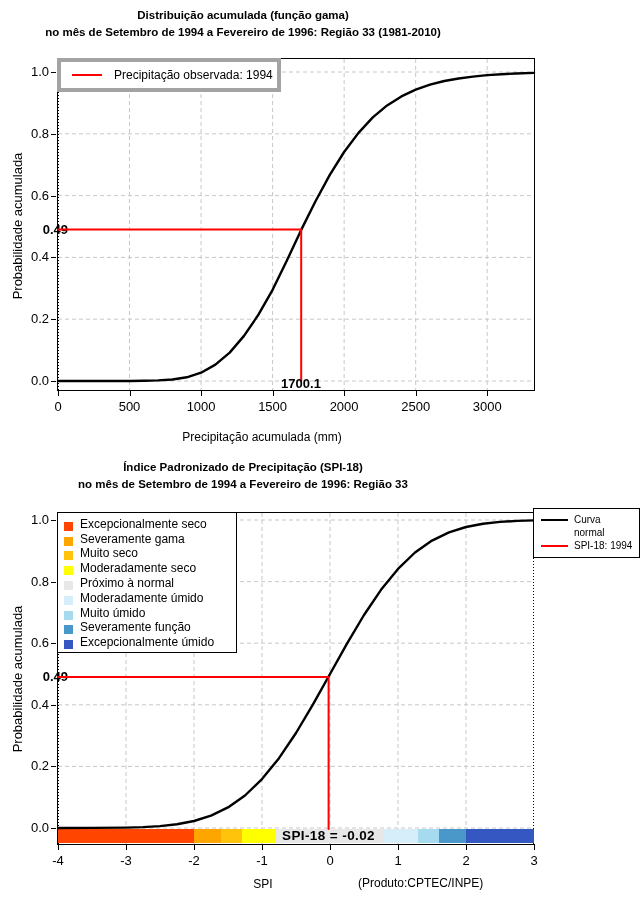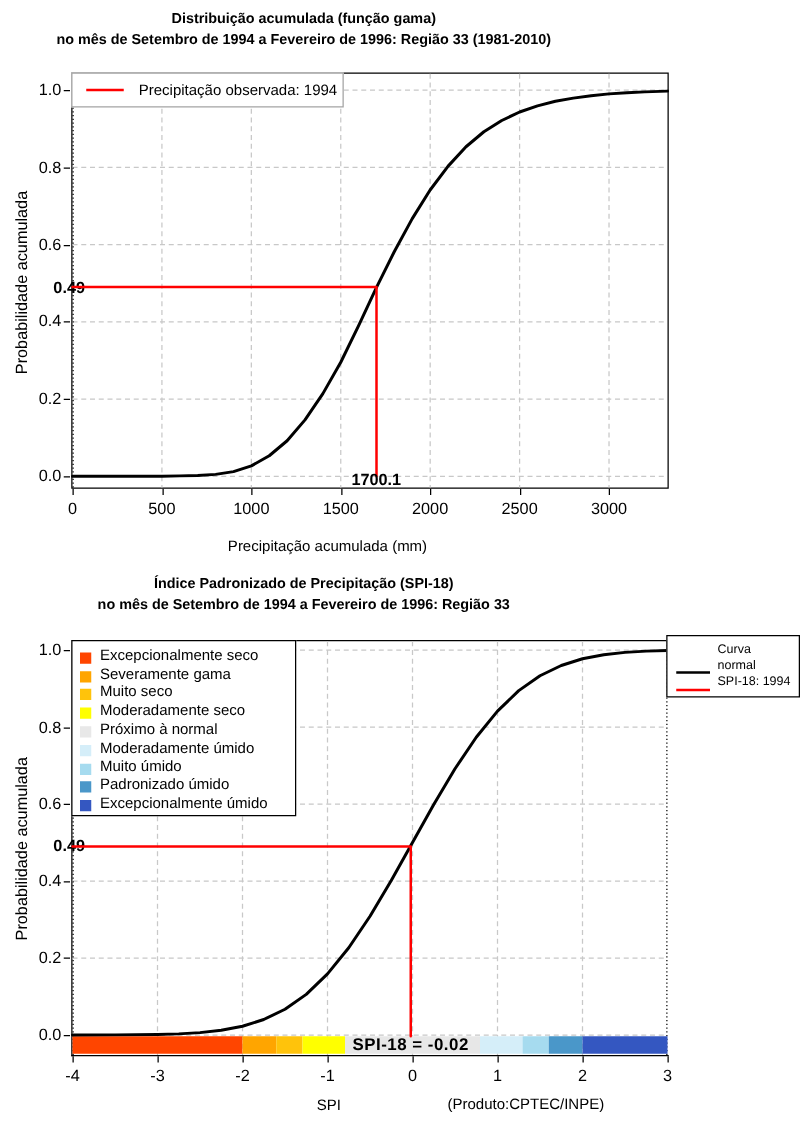--- a/index.html
+++ b/index.html
@@ -6,32 +6,32 @@
   #app{position:relative;width:640px;height:900px;background:#fff;overflow:hidden;
        font-family:"Liberation Sans",sans-serif;color:#000;}
   .title-line{position:absolute;left:2px;width:482px;text-align:center;font-weight:bold;
               font-size:11.5px;white-space:nowrap;}
   .plotbox{position:absolute;border:1px solid #000;box-sizing:border-box;background:transparent;}
   .no-right{border-right:none;}
   .ylab{position:absolute;font-size:13px;white-space:nowrap;transform:translate(-50%,-50%) rotate(-90deg);}
   .xlab{position:absolute;font-size:12px;transform:translateX(-50%);white-space:nowrap;}
   .bold-ylab{position:absolute;width:52px;text-align:right;font-weight:bold;font-size:13px;margin-left:16px;}
   .xval-label{position:absolute;transform:translateX(-50%);font-weight:bold;font-size:13px;z-index:6;white-space:nowrap;}
-  .legend1{position:absolute;left:-1px;top:-1px;width:216px;height:26px;border:1px solid #a3a3a3;
+  .legend1{position:absolute;left:-1px;top:-1px;width:216px;height:26px;border:4px solid #a3a3a3;
            background:#fff;display:flex;align-items:center;z-index:5;}
   .legend1-line{width:30px;height:2px;margin:0 12px 0 11px;flex:none;}
   .legend1-label{font-size:12px;white-space:nowrap;}
   .catleg{position:absolute;left:-1px;top:-1px;width:180px;border:1px solid #000;background:#fff;
           z-index:5;padding:3px 0;box-sizing:border-box;}
   .catrow{display:flex;align-items:flex-end;height:14.8px;}
   .catswatch{width:9px;height:9px;margin:0 7px 0 6px;flex:none;}
   .catlabel{font-size:12px;white-space:nowrap;}
   .lineleg{position:absolute;left:475px;top:-5px;width:107px;border:1px solid #000;background:#fff;
            z-index:5;padding:4px 0 3px 0;box-sizing:border-box;}
-  .linerow{display:flex;align-items:flex-end;margin:1px 0;}
+  .linerow{display:flex;align-items:flex-start;margin:1px 0;}
   .lineswatch{width:27px;height:2px;margin:5px 6px 0 7px;flex:none;}
   .linelabel{font-size:10px;line-height:12.5px;white-space:pre-line;}
   .spi-label{position:absolute;left:224px;top:316px;height:14px;line-height:14px;font-weight:bold;
              font-size:13.5px;z-index:4;letter-spacing:0.4px;white-space:nowrap;}
   .caption{position:absolute;font-size:12px;white-space:nowrap;}
   .xticklab{position:absolute;transform:translateX(-50%);font-size:13px;white-space:nowrap;}
   .yticklab{position:absolute;width:40px;text-align:right;font-size:13px;}
   .xtickmark{position:absolute;width:1px;height:5px;background:#000;}
   .ytickmark{position:absolute;width:5px;height:1px;background:#000;}
 </style>
@@ -137,21 +137,21 @@
           <div class="catrow">
             <span class="catswatch" style="background: rgb(213, 238, 249);"></span>
             <span class="catlabel">Moderadamente úmido</span>
           </div>
           <div class="catrow">
             <span class="catswatch" style="background: rgb(166, 219, 239);"></span>
             <span class="catlabel">Muito úmido</span>
           </div>
           <div class="catrow">
             <span class="catswatch" style="background: rgb(74, 151, 201);"></span>
-            <span class="catlabel">Padronizado úmido</span>
+            <span class="catlabel">Severamente função</span>
           </div>
           <div class="catrow">
             <span class="catswatch" style="background: rgb(52, 87, 193);"></span>
             <span class="catlabel">Excepcionalmente úmido</span>
           </div>
         </div>
       <div id="lineleg" class="lineleg">
           <div class="linerow">
             <span class="lineswatch" style="background: rgb(0, 0, 0);"></span>
             <span class="linelabel">Curva

